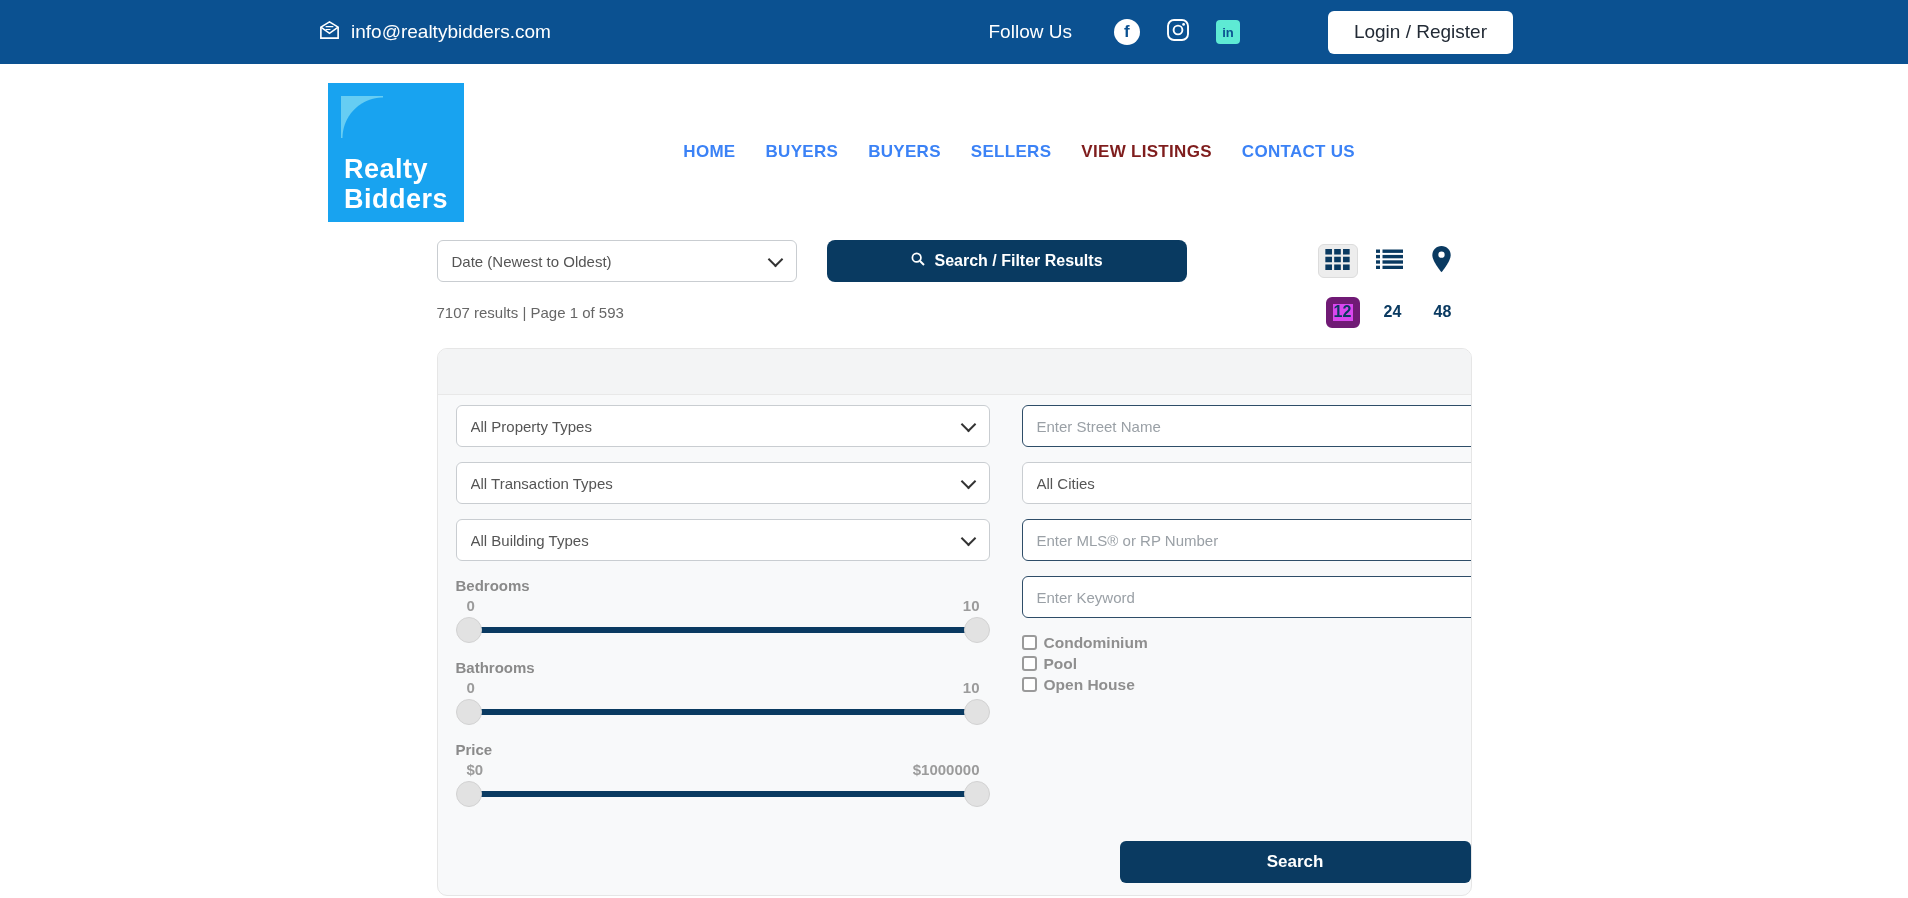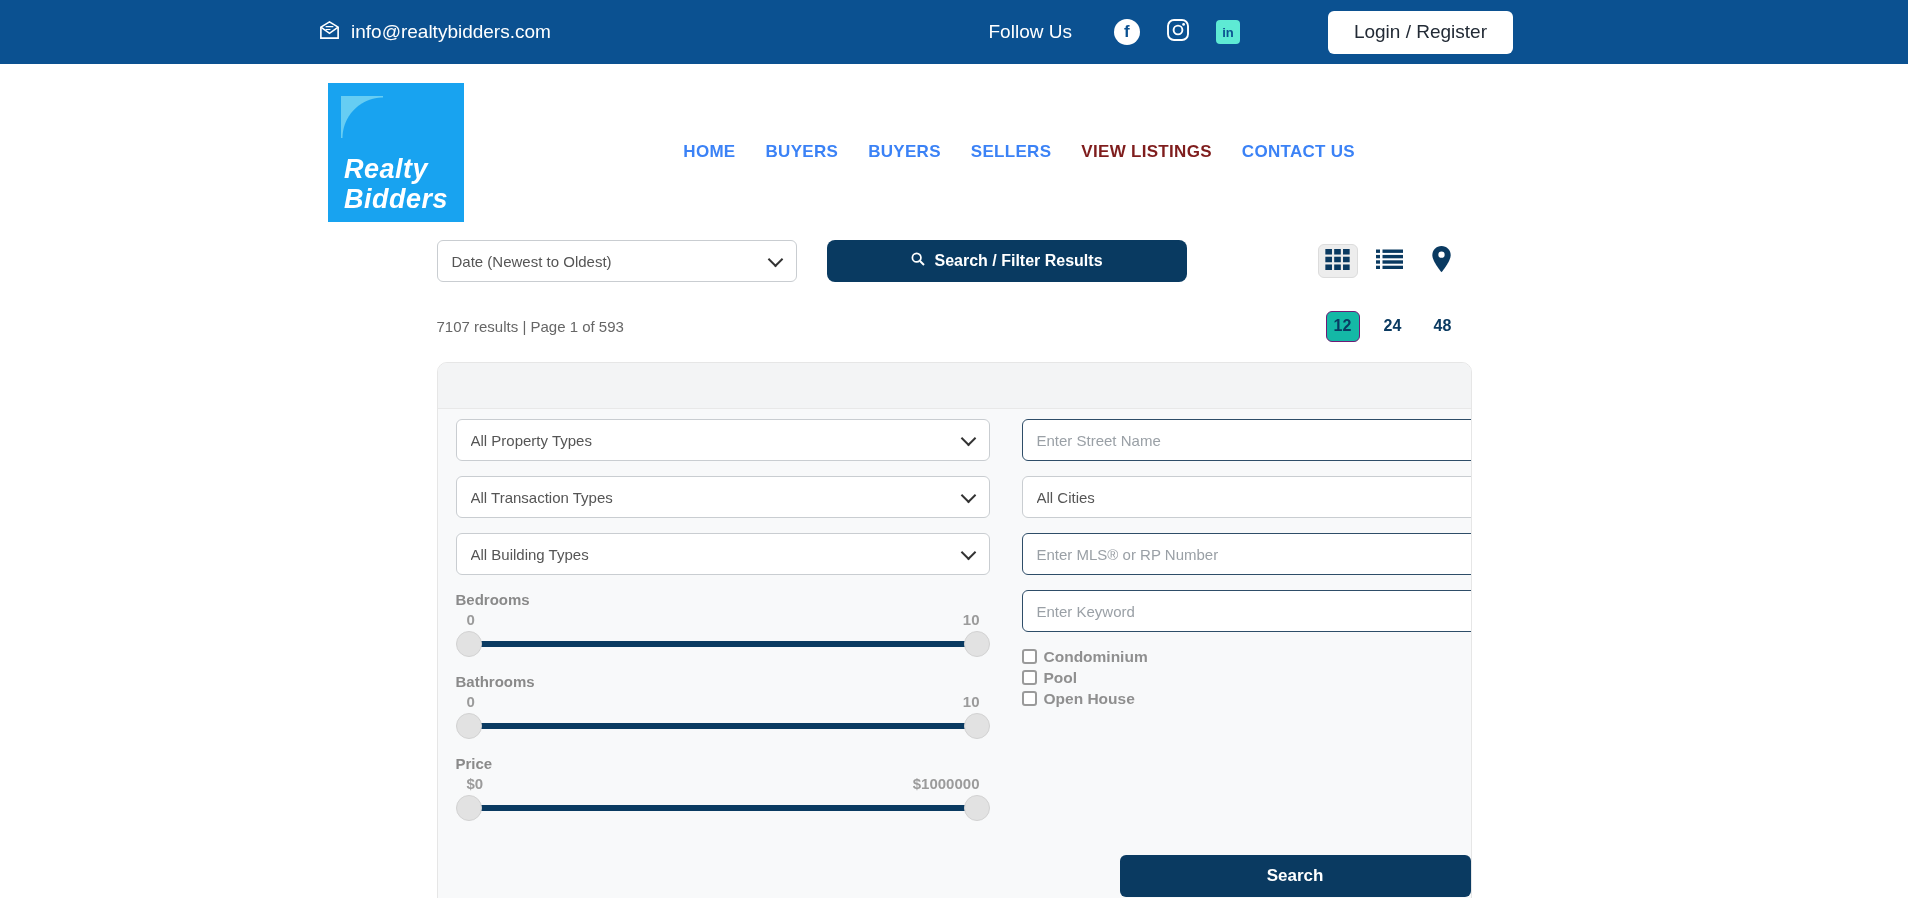--- a/index.html
+++ b/index.html
@@ -15,21 +15,21 @@
   .social { display:flex; align-items:center; gap:26px; margin-right:88px; }
   .fb { width:26px; height:26px; border-radius:50%; background:#fff; color:#0b5191;
         font-weight:800; font-size:17px; display:flex; align-items:center; justify-content:center; }
   .li { width:24px; height:24px; border-radius:4px; background:#5eead4; color:#0b5191;
         font-weight:800; font-size:13px; display:flex; align-items:center; justify-content:center; }
   .login-btn { background:#fff; color:#222a35; border:none; border-radius:6px;
                height:43px; padding:0 26px; font-size:19px; font-family:inherit; cursor:pointer; }
 
   
   .header { height:176px; display:flex; align-items:center; padding-left:328px; padding-right:553px; background:#fff; }
-  .logo { width:136px; height:139px; background:#18a3f0; position:relative; cursor:pointer;font-style:italic; }
+  .logo { width:136px; height:139px; background:#18a3f0; position:relative; cursor:pointer; }
   .logo-corner { position:absolute; left:13px; top:13px; width:42px; height:42px;
                  background:radial-gradient(circle at 100% 100%, rgba(0,0,0,0) 0 40px, #66cdf3 41px); }
   .logo-text { position:absolute; left:16px; bottom:8px; color:#fff; font-weight:700;
                font-size:27px; line-height:30px; letter-spacing:0.5px; }
   .nav { margin-left:auto; display:flex; align-items:center; gap:30px; }
   .nav-item { font-size:17px; font-weight:600; color:#3b82f6; letter-spacing:0.3px; cursor:pointer; }
   .nav-item.active { color:#7f1d1d; }
 
   
   .container { width:1035px; margin:0 auto; }
@@ -45,26 +45,26 @@
   .sort-wrap { width:360px; }
   .filter-btn { position:absolute; left:390px; width:360px; height:42px; background:#093a61;
                 border:none; border-radius:8px; color:#fff; font-weight:700; font-size:16px;
                 font-family:inherit; display:flex; align-items:center; justify-content:center;
                 gap:8px; cursor:pointer; }
   .view-toggles { margin-left:auto; display:flex; align-items:center; gap:12px; padding-right:10px; }
   .toggle { display:flex; align-items:center; justify-content:center; width:40px; height:34px;
             border-radius:6px; cursor:pointer; }
   .toggle.selected { background:#ededed; border:1px solid #dcdcdc; }
 
-  .results-row { display:flex; align-items:center; margin-top:28px; height:32px; }
+  .results-row { display:flex; align-items:center; margin-top:14px; height:32px; }
   .results-text { font-size:15px; color:#666; }
   .page-sizes { margin-left:auto; display:flex; align-items:center; gap:16px; padding-right:12px; }
   .page-size { font-size:16px; font-weight:700; color:#0a3a61; width:34px; height:31px;
                display:flex; align-items:center; justify-content:center; border-radius:6px; cursor:pointer; }
-  .page-size.selected { background:#14b8a6; border:1px solid #701a75; }
+  .page-size.selected { background:#d946ef; border:7px solid #701a75; }
 
   
   .panel { margin-top:20px; height:548px; background:#f8f9fa; border:1px solid #e6e6e6;
            border-radius:10px; overflow:hidden; }
   .panel-head { height:46px; background:#f3f4f5; border-bottom:1px solid #e8e8e8; }
   .panel-body { display:grid; grid-template-columns:534px 539px; column-gap:32px;
                 padding:10px 17px 0 18px; }
   .stack > * + * { margin-top:15px; }
   input[type=text] { width:100%; height:42px; border:1px solid #2e4d68; border-radius:6px;
                      background:#fff; padding:0 14px; font-size:15px; color:#333; font-family:inherit; }

